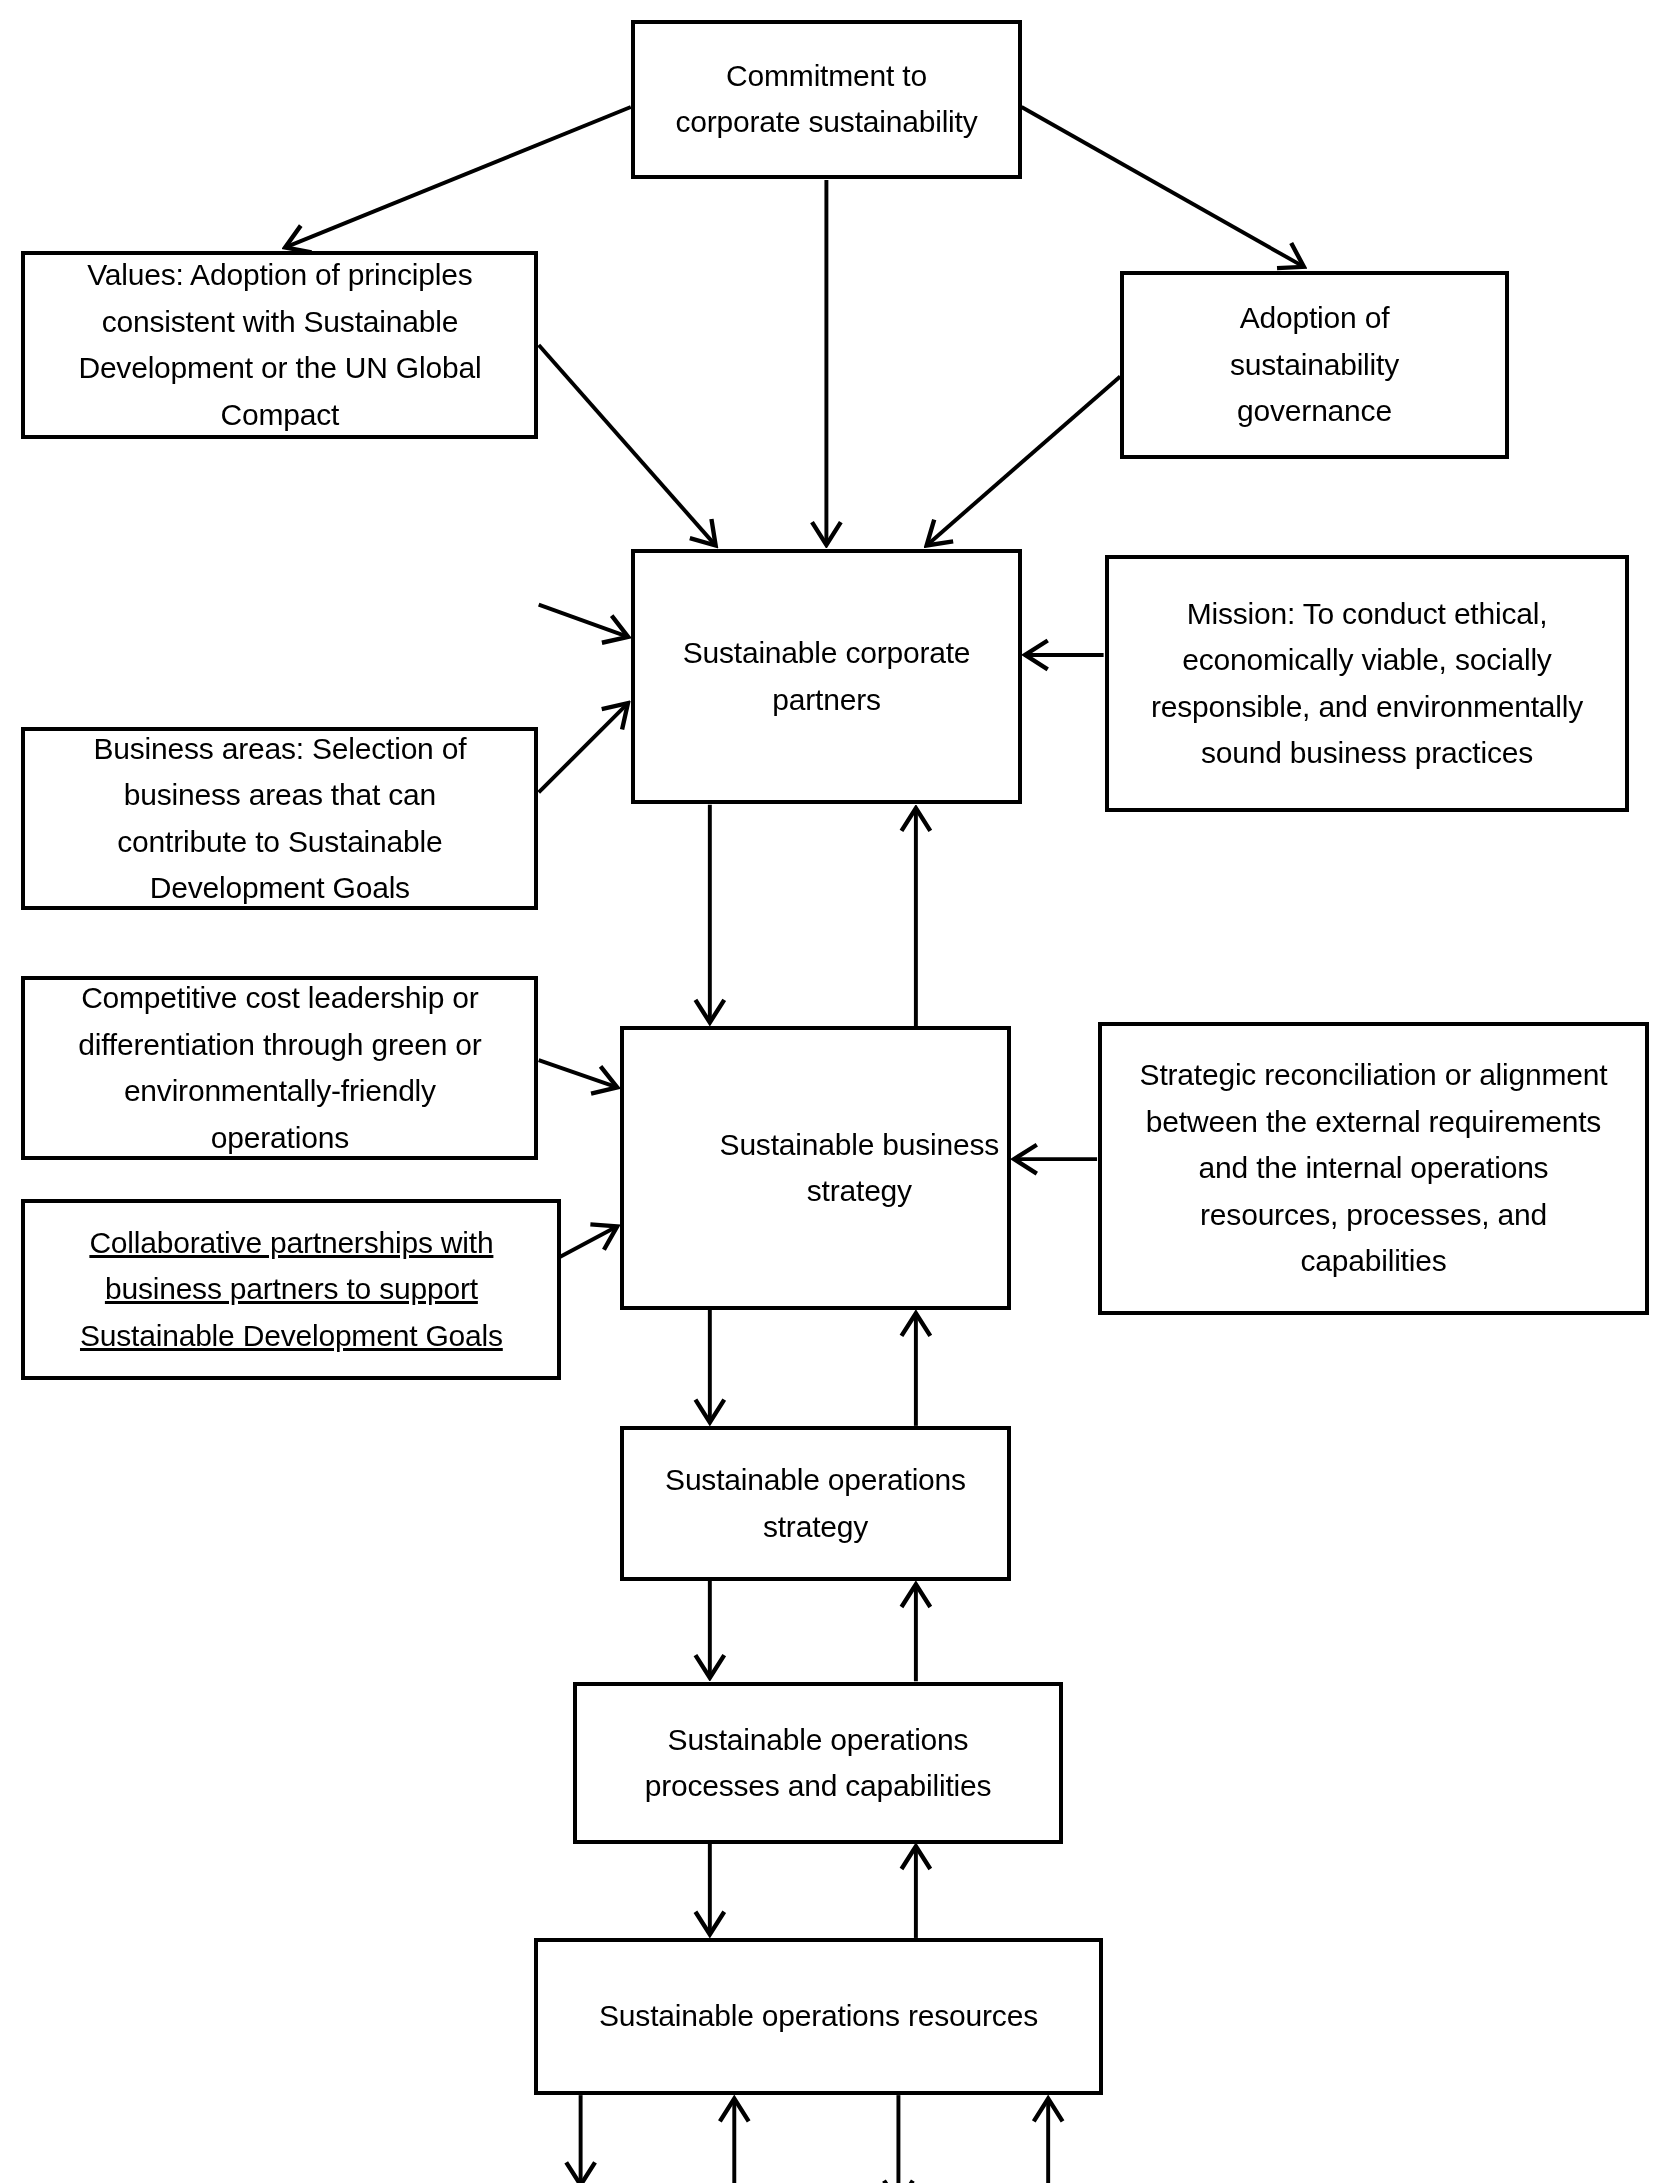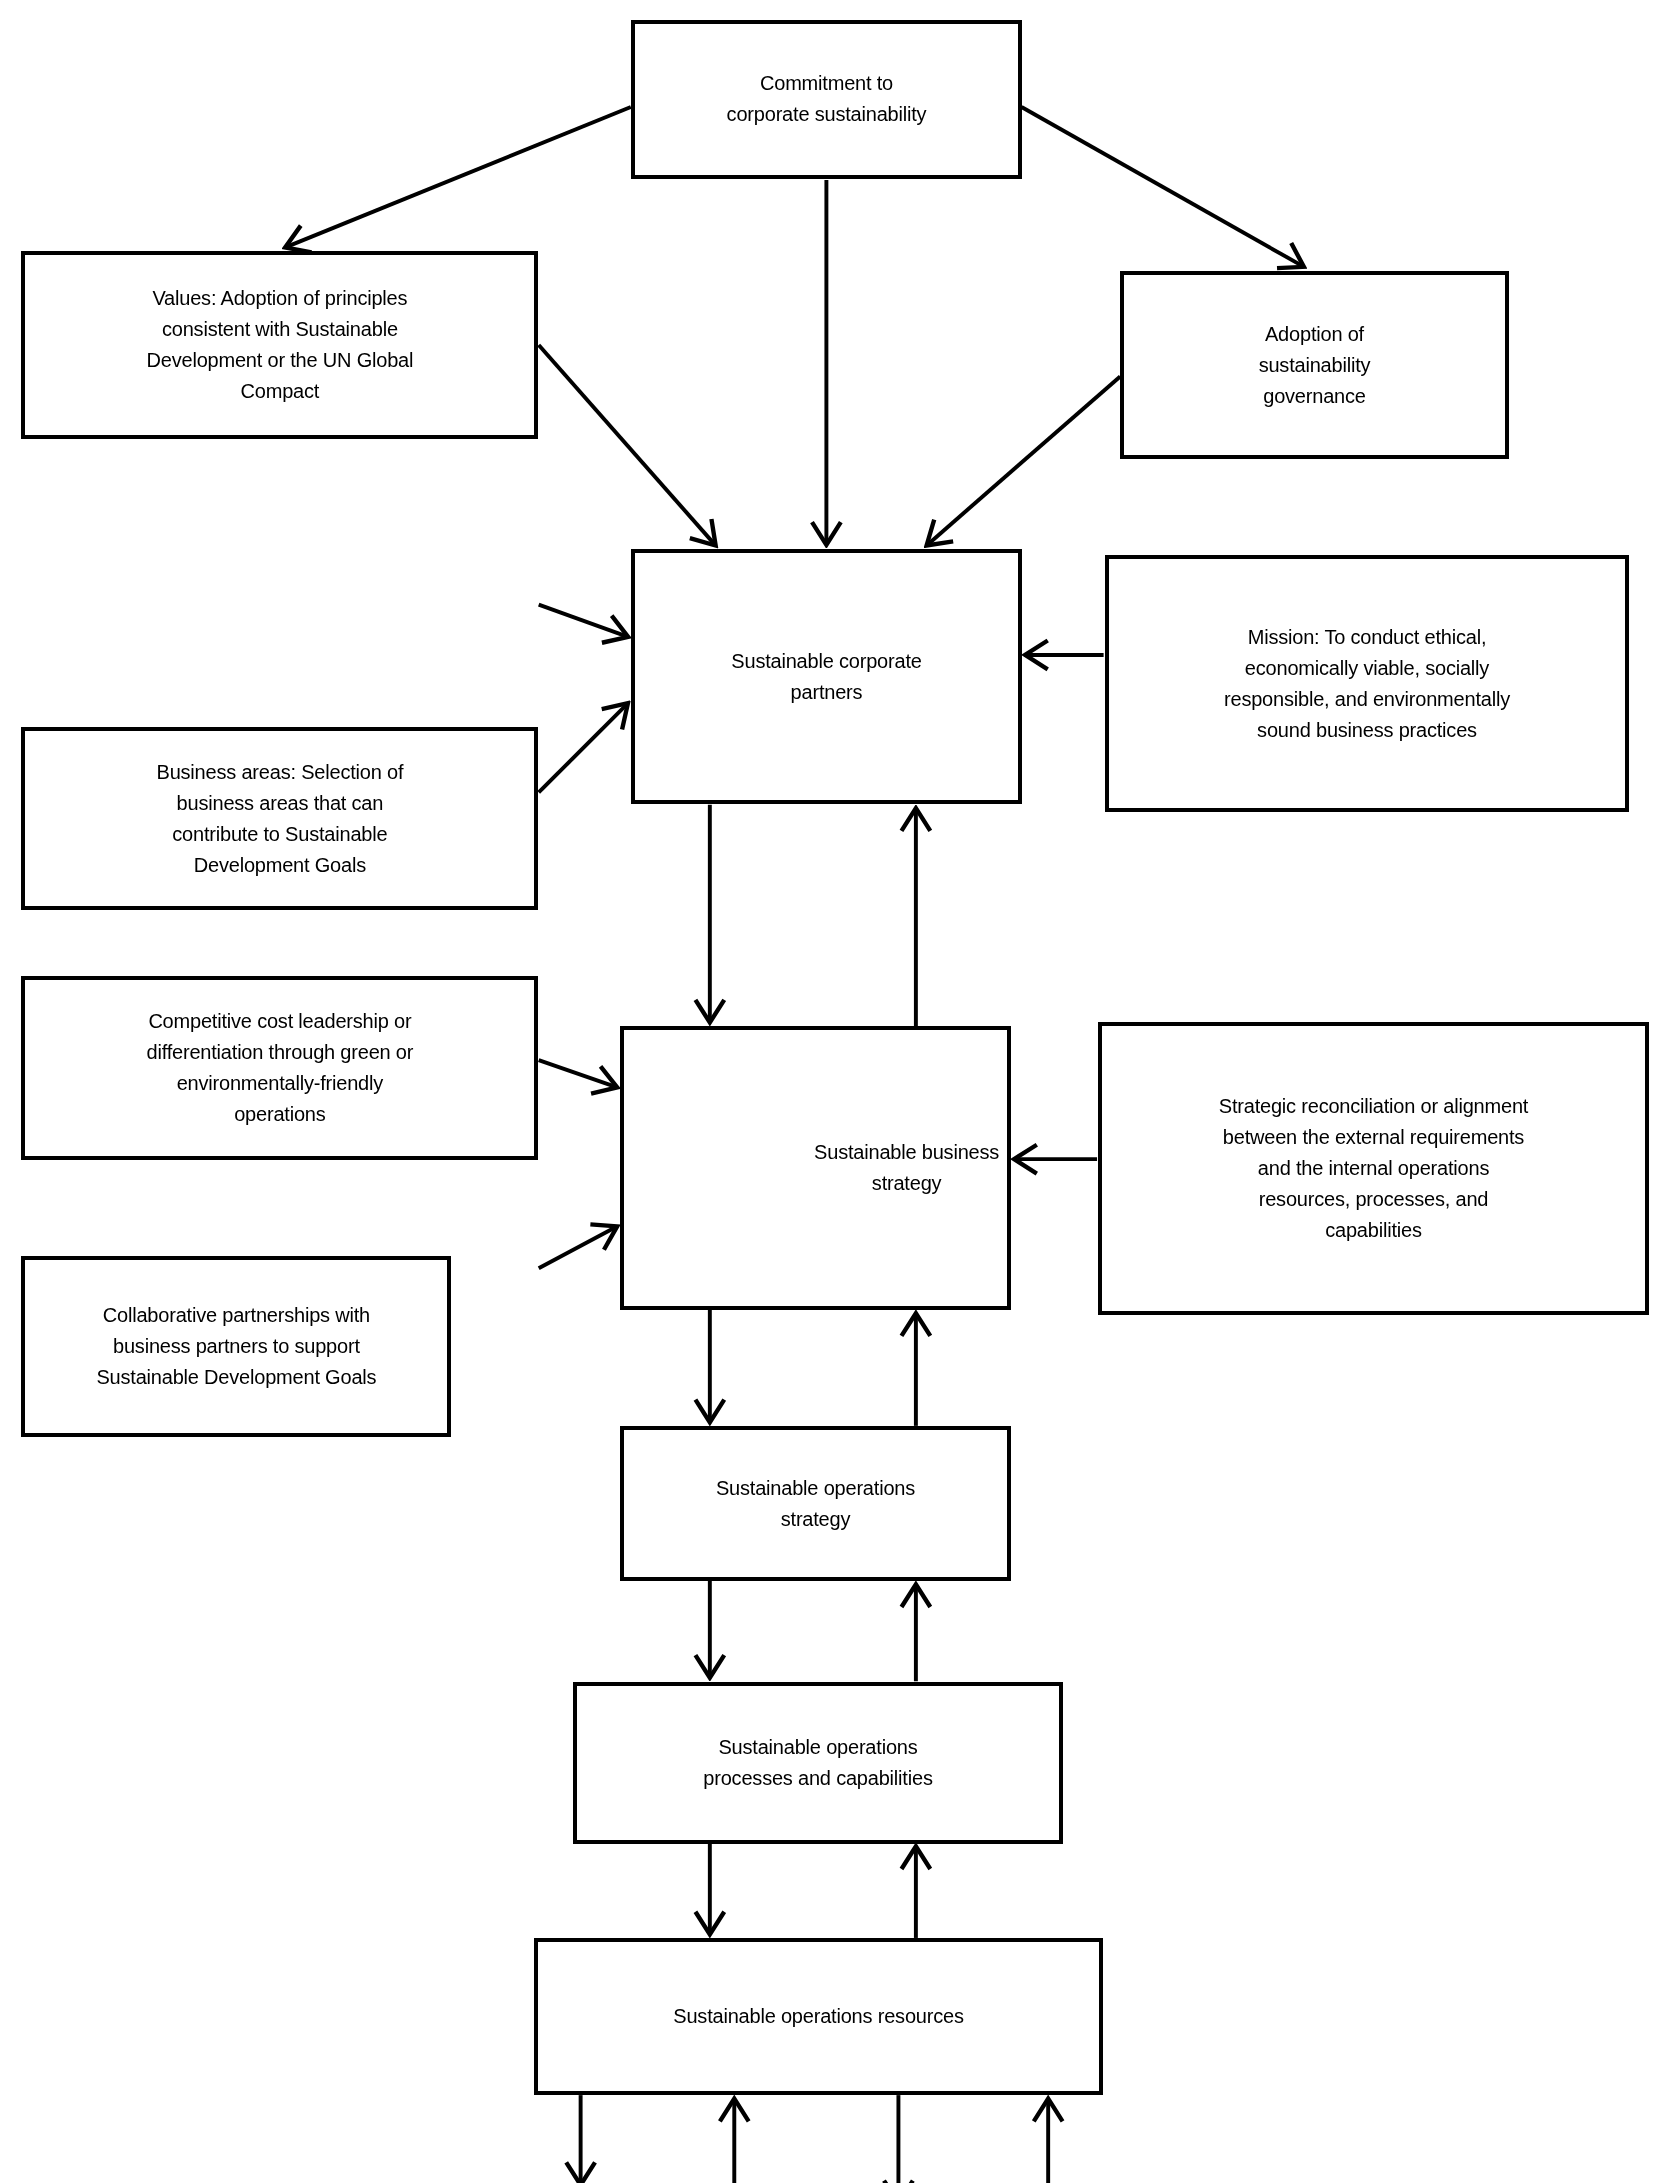--- a/index.html
+++ b/index.html
@@ -28,21 +28,21 @@
   .node {
     position: absolute;
     box-sizing: border-box;
     border: 4.4px solid #000000;
     background: #ffffff;
     display: flex;
     align-items: center;
     justify-content: center;
     text-align: center;
     color: #000000;
-    font-size: 20px;
+    font-size: 30px;
     line-height: 1.55;
     letter-spacing: -0.2px;
   }
   .node span {
     white-space: pre-line;
     display: block;
     padding: 0 7.9px;
   }
 </style>
 </head>
@@ -140,21 +140,21 @@
   </div>
 
   <div class="node" style="left:1098px; top:1022px; width:551px; height:293px;">
     <span>Strategic reconciliation or alignment
 between the external requirements
 and the internal operations
 resources, processes, and
 capabilities</span>
   </div>
 
-  <div class="node" style="left:21.4px; top:1256px; width:430px; height:181px;">
+  <div class="node" style="left:21.4px; top:1199px; width:540px; height:181px;text-decoration:underline;">
     <span>Collaborative partnerships with
 business partners to support
 Sustainable Development Goals</span>
   </div>
 
   <div class="node" style="left:620px; top:1426px; width:391px; height:155px;">
     <span>Sustainable operations
 strategy</span>
   </div>
 

